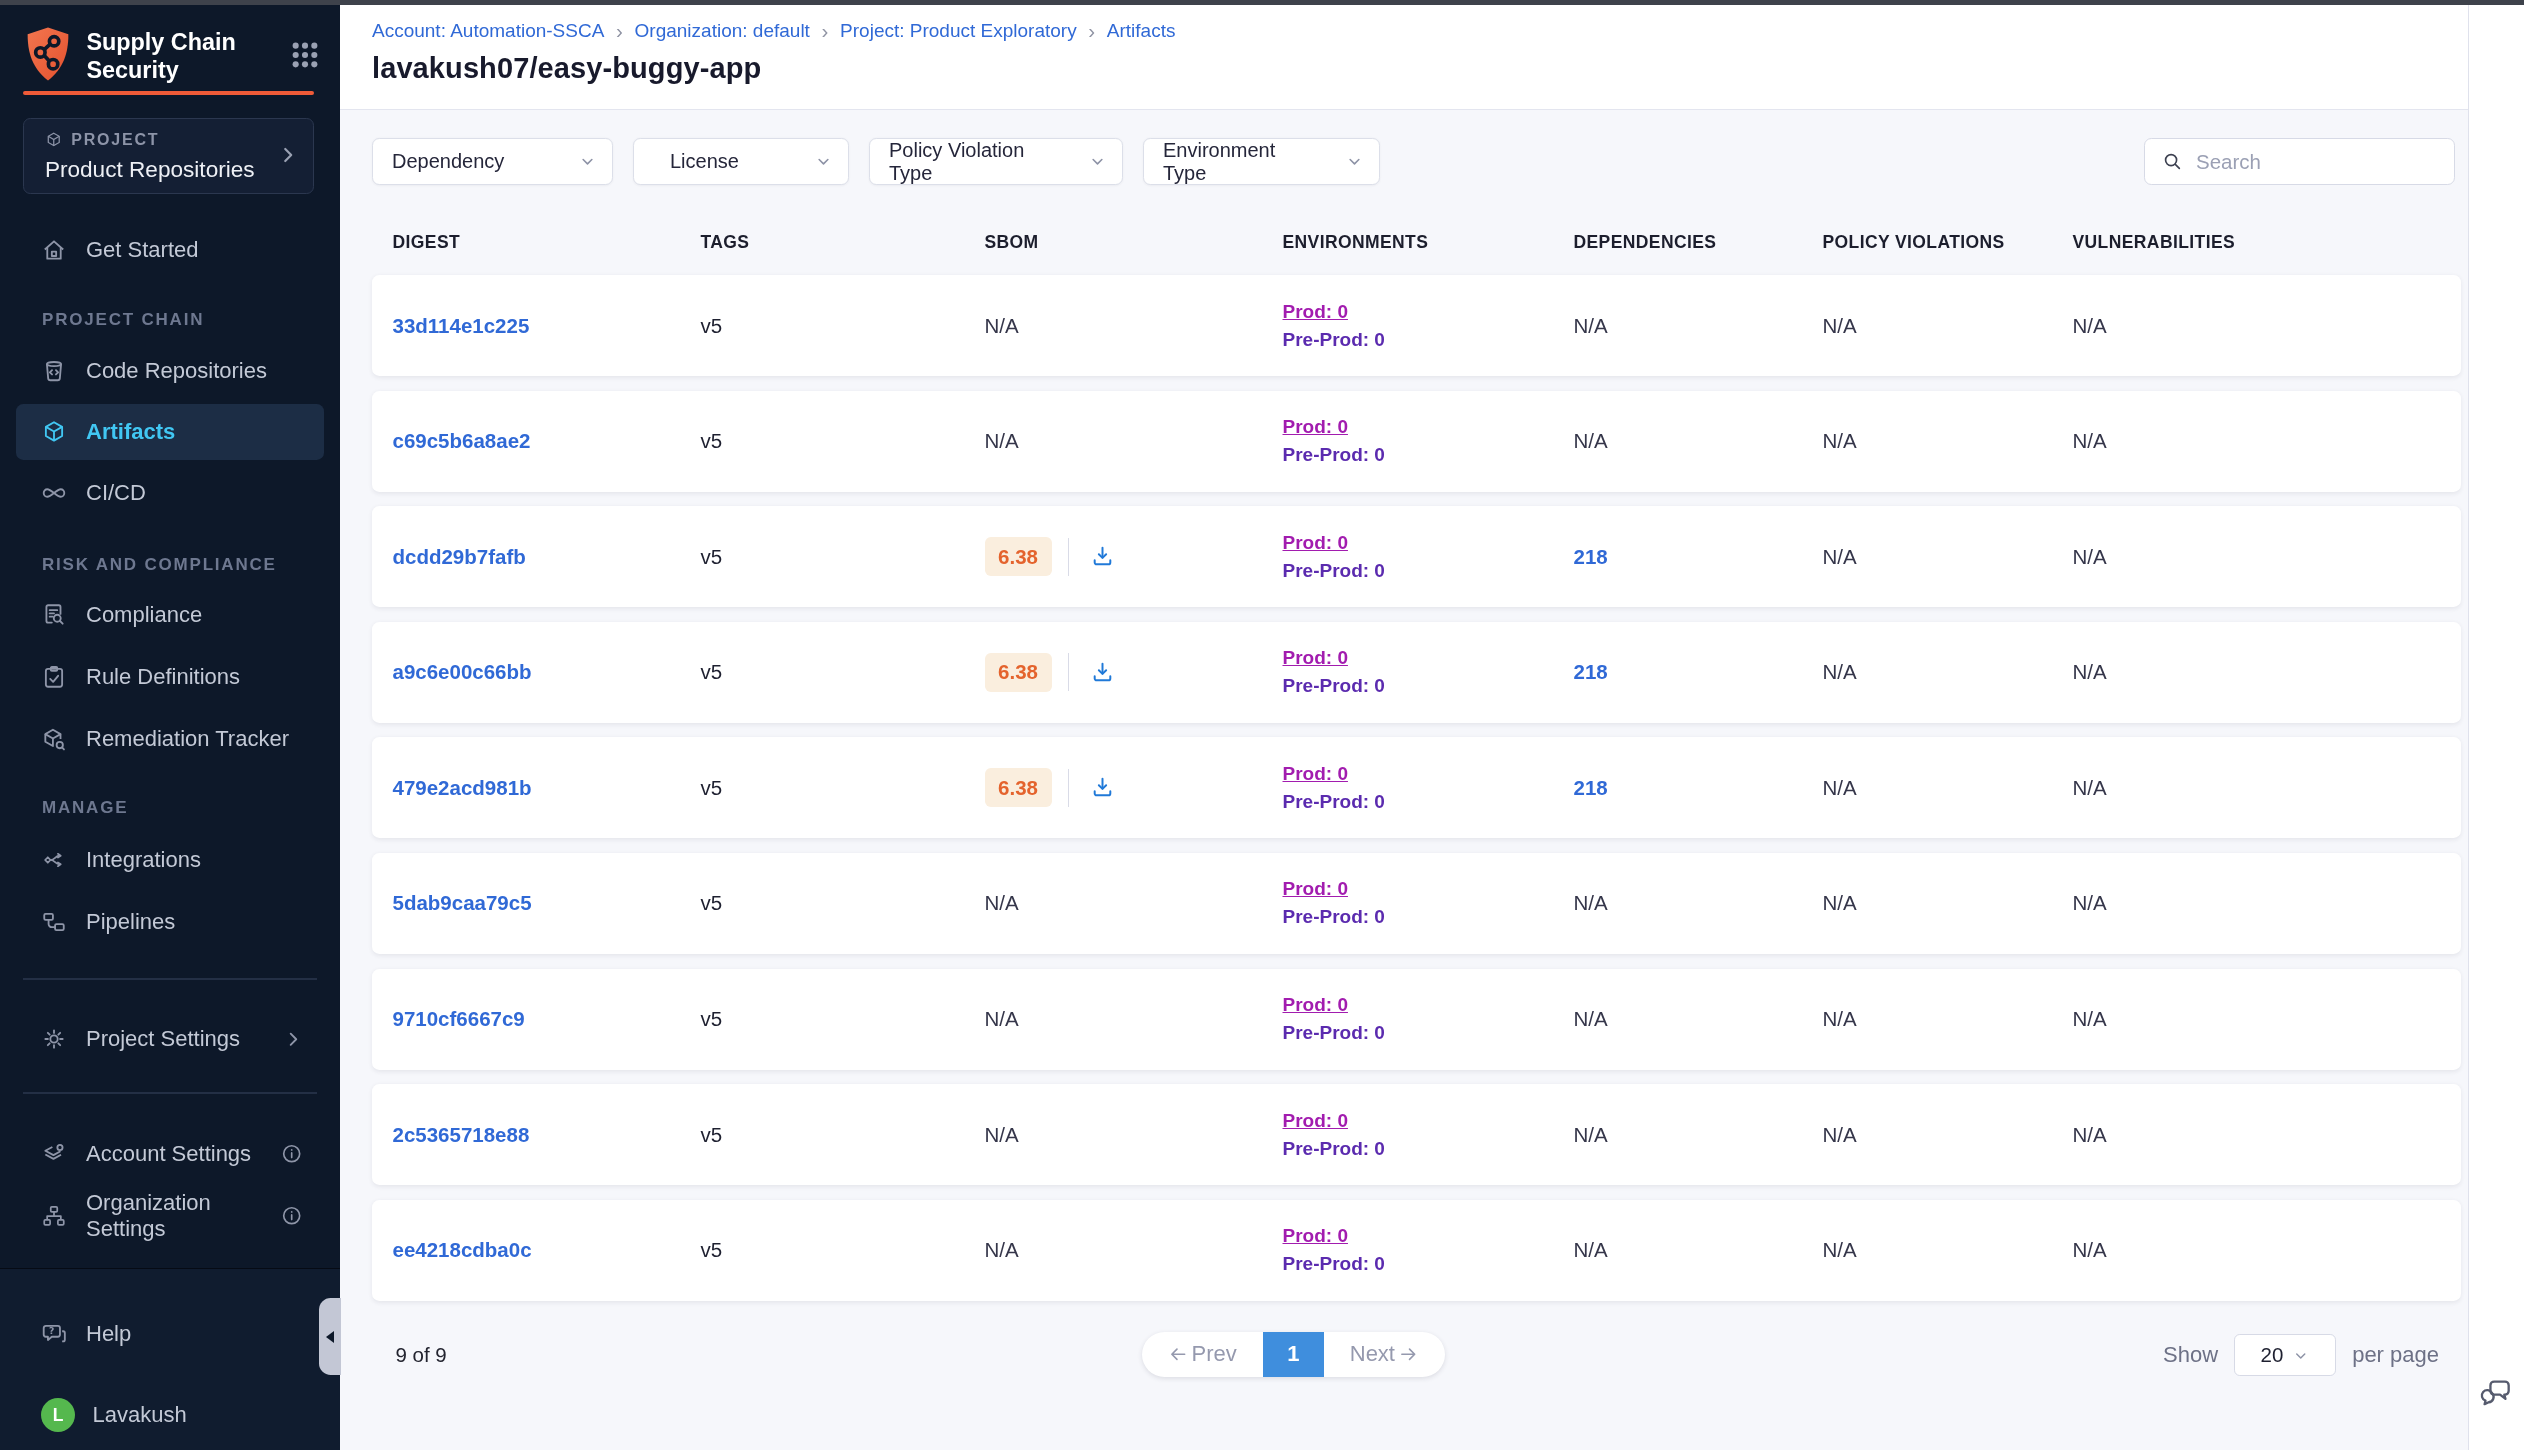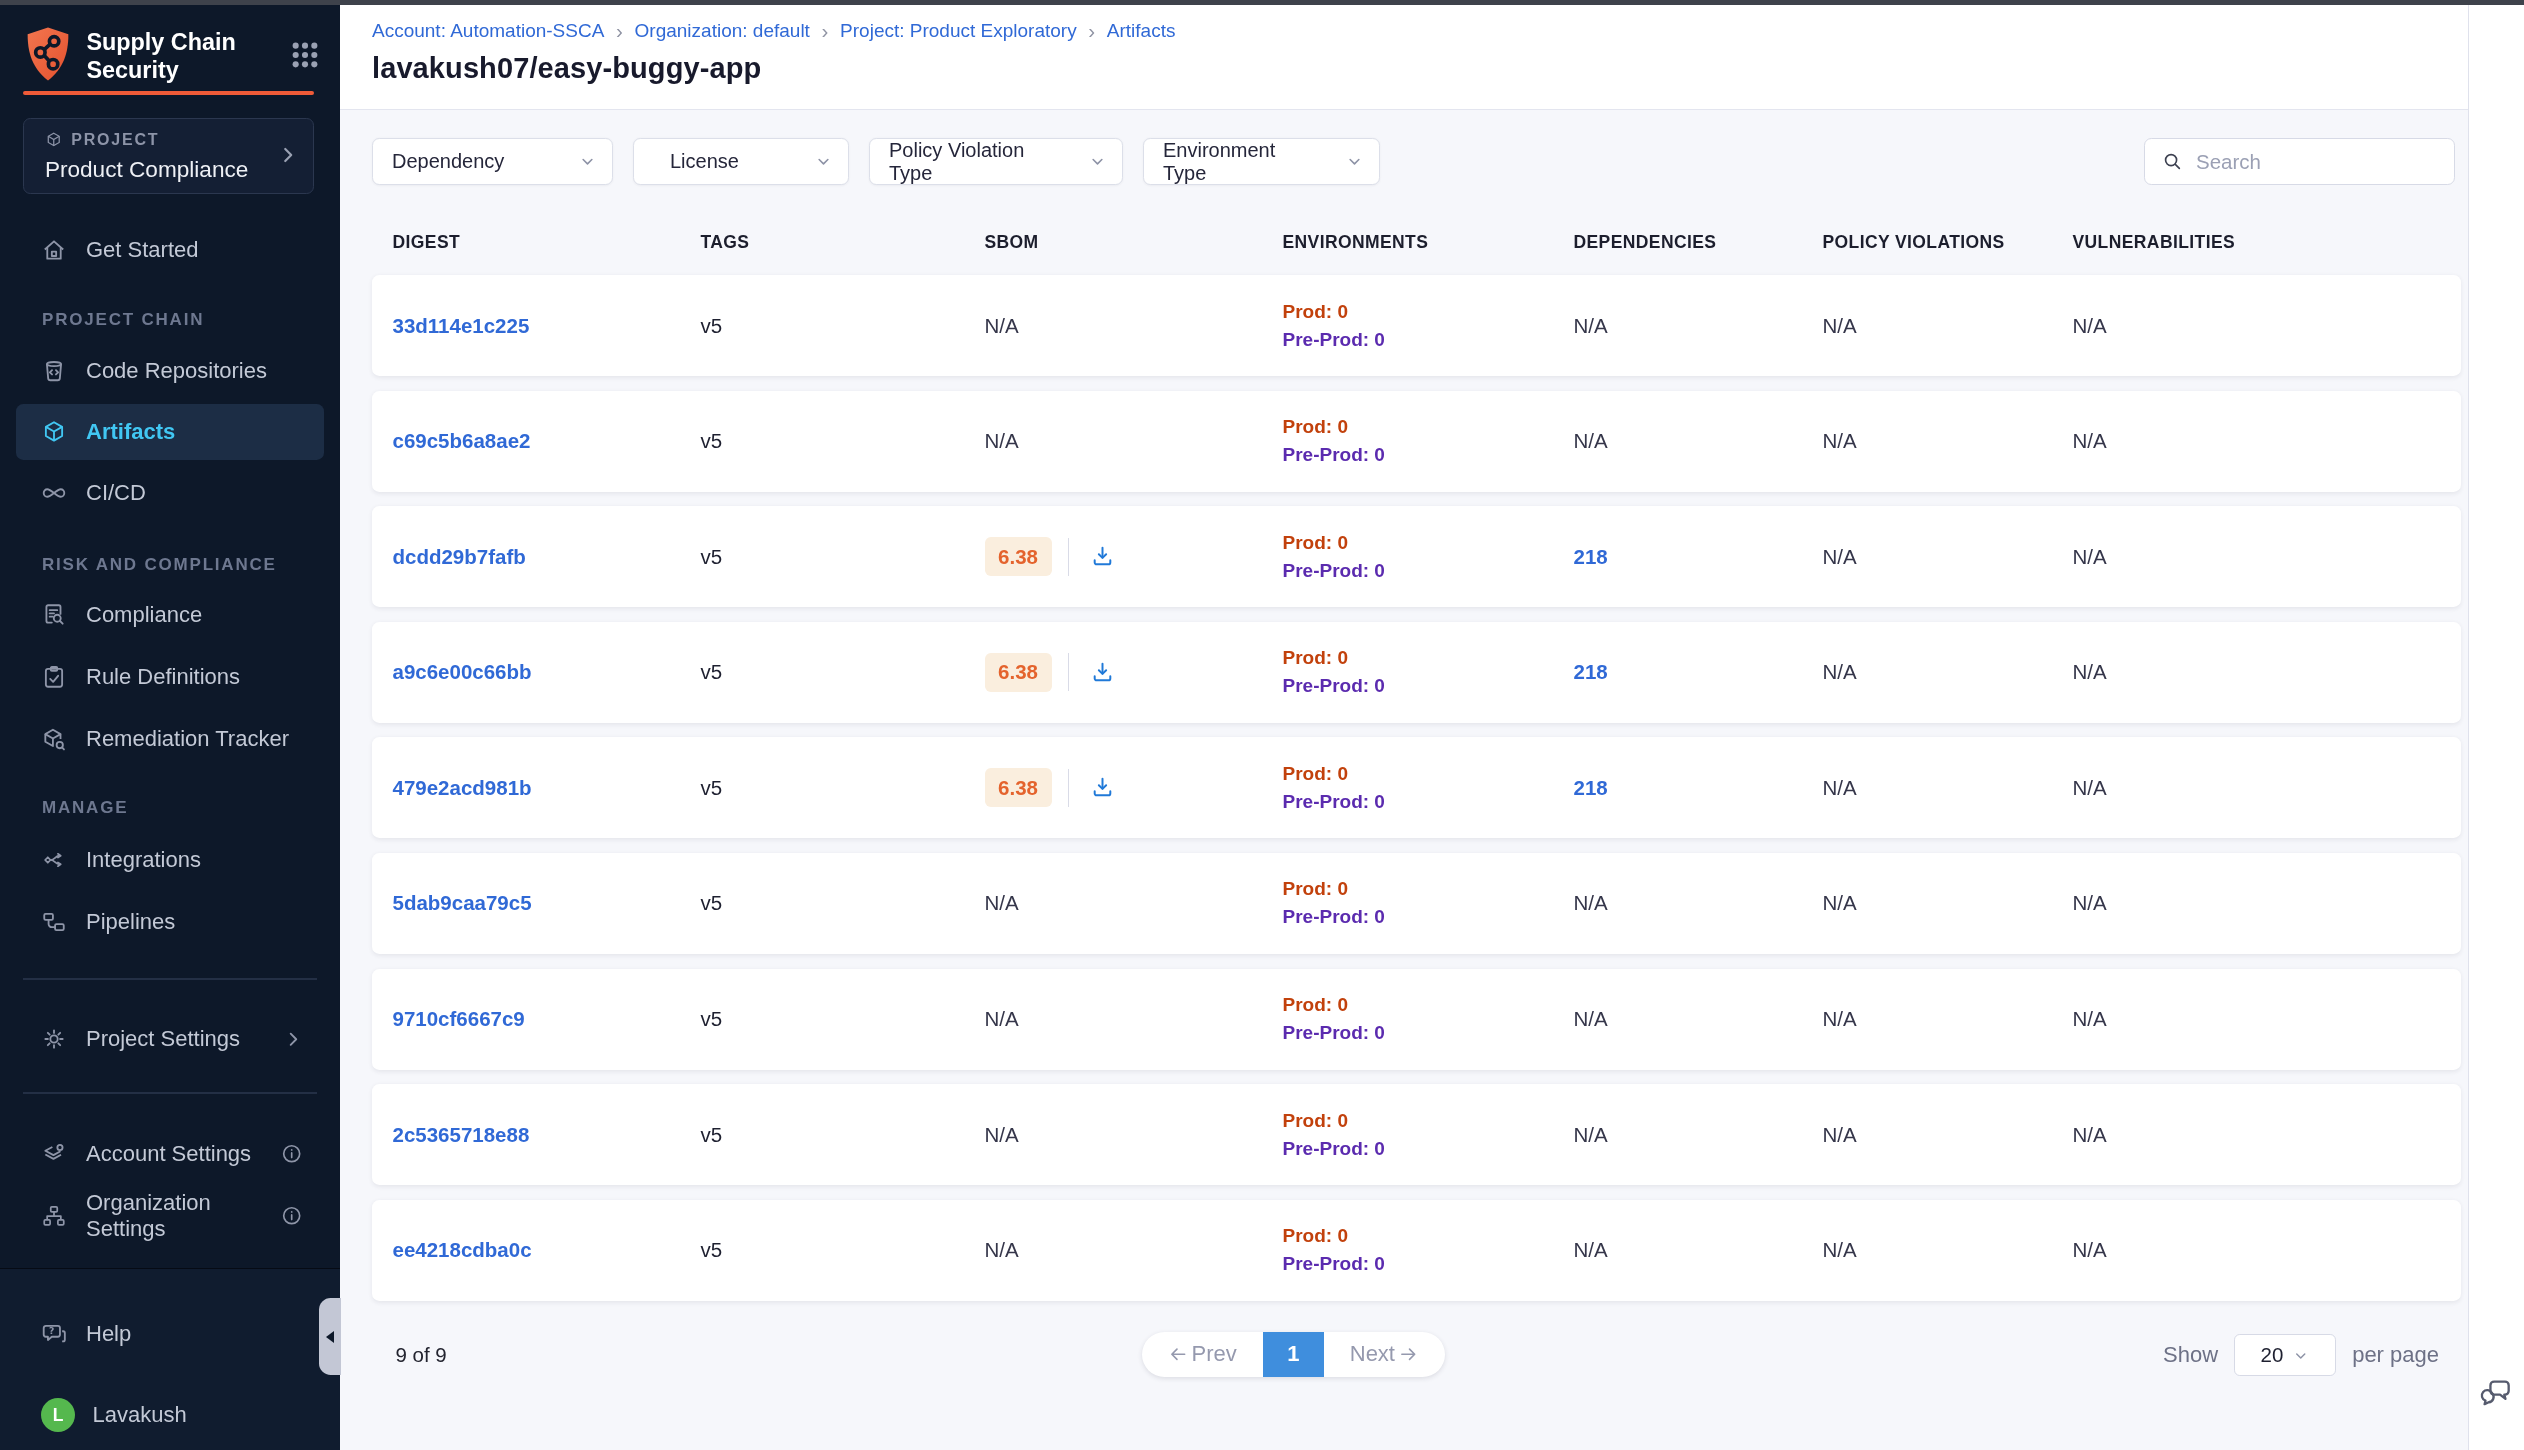--- a/index.html
+++ b/index.html
@@ -77,21 +77,21 @@
   .digest-link { font-size:20.5px; font-weight:600; color:#3069d6; text-decoration:none; cursor:pointer; }
   .tag-val { font-size:20.5px; color:#1e2030; }
   .na-val { font-size:20.5px; color:#35364a; }
   .sbom-wrap { display:flex; align-items:center; }
   .score-badge { min-width:67px; height:39px; padding:0 10.2px; border-radius:5.8px; background:#faeede;
     color:#e4632d; font-size:20.5px; font-weight:700; display:flex; align-items:center; justify-content:center; }
   .sbom-divider { width:1.5px; height:38px; background:#d9dbe7; margin:0 16px; }
   .dl-btn { background:none; border:none; width:34px; height:34px; display:flex; align-items:center; justify-content:center;
     color:#2079d8; cursor:pointer; }
   .env-cell { font-size:19px; font-weight:600; line-height:28px; }
-  .env-prod { color:#c2410c; }
+  .env-prod { color:#a21caf;text-decoration:underline; }
   .env-preprod { color:#5b2baf; }
   .dep-link { font-size:20.5px; font-weight:600; color:#3069d6; text-decoration:none; cursor:pointer; }
 
   .pagination-row { position:relative; height:47px; margin-top:31px; width:2089px; }
   .pg-summary { position:absolute; left:23.4px; top:50%; transform:translateY(-50%); font-size:20.5px; color:#23242f; }
   .pager { position:absolute; left:770px; top:0; height:45px; display:flex; align-items:stretch; background:#fff;
     border-radius:23.4px; overflow:hidden; box-shadow:0 1.5px 5.8px rgba(40,41,61,.13); }
   .pg-btn { display:flex; align-items:center; gap:3px; padding:0 26px; font-size:22px; color:#9599ae;
     background:none; border:none; cursor:pointer; font-family:inherit; }
   .pg-current { width:61px; background:#3f8edd; color:#ffffff; font-size:22px; font-weight:600;
@@ -153,21 +153,21 @@
   <div class="project-card">
     <div class="project-top">
       <span>
         <svg width="17.5" height="17.5" viewBox="0 0 24 24" fill="none" stroke="currentColor" stroke-width="1.7">
           <path d="M12 3l7.5 4.3v8.4L12 20l-7.5-4.3V7.3z"></path>
             <path d="M4.5 7.3 12 11.6l7.5-4.3M12 11.6V20"></path>
         </svg>
       </span>
       <span class="label">PROJECT</span>
     </div>
-    <div class="project-name">Product Compliance</div>
+    <div class="project-name">Product Repositories</div>
     <span class="project-chevron">
       <svg width="22" height="22" viewBox="0 0 24 24" fill="none" stroke="currentColor" stroke-width="2.4" stroke-linecap="round" stroke-linejoin="round">
           <path d="M9 5.5 15.5 12 9 18.5"></path>
         </svg>
     </span>
   </div>
 
   <div class="nav-item" style="top:222px">
     <span class="nicon">
       <svg viewBox="0 0 24 24" width="26" height="26" fill="none" stroke="currentColor" stroke-width="1.7" stroke-linejoin="round">

